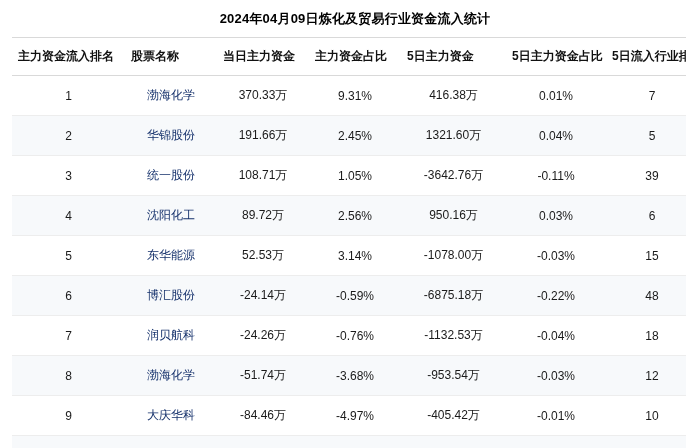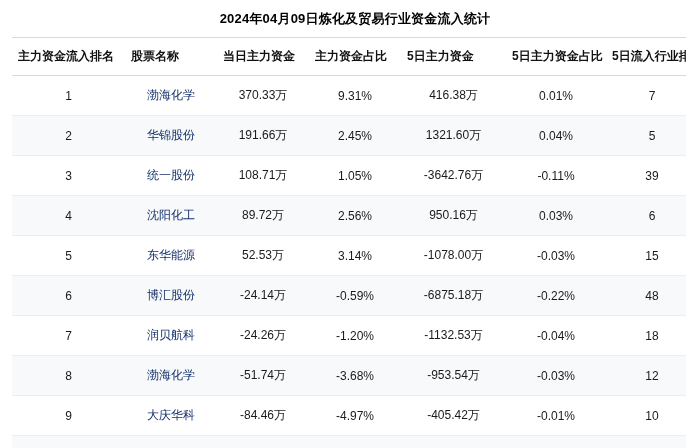--- a/index.html
+++ b/index.html
@@ -151,21 +151,21 @@
         <td>-24.14万</td>
         <td>-0.59%</td>
         <td>-6875.18万</td>
         <td>-0.22%</td>
         <td>48</td>
       </tr>
       <tr>
         <td>7</td>
         <td class="name">润贝航科</td>
         <td>-24.26万</td>
-        <td>-1.20%</td>
+        <td>-0.76%</td>
         <td>-1132.53万</td>
         <td>-0.04%</td>
         <td>18</td>
       </tr>
       <tr>
         <td>8</td>
         <td class="name">渤海化学</td>
         <td>-51.74万</td>
         <td>-3.68%</td>
         <td>-953.54万</td>

